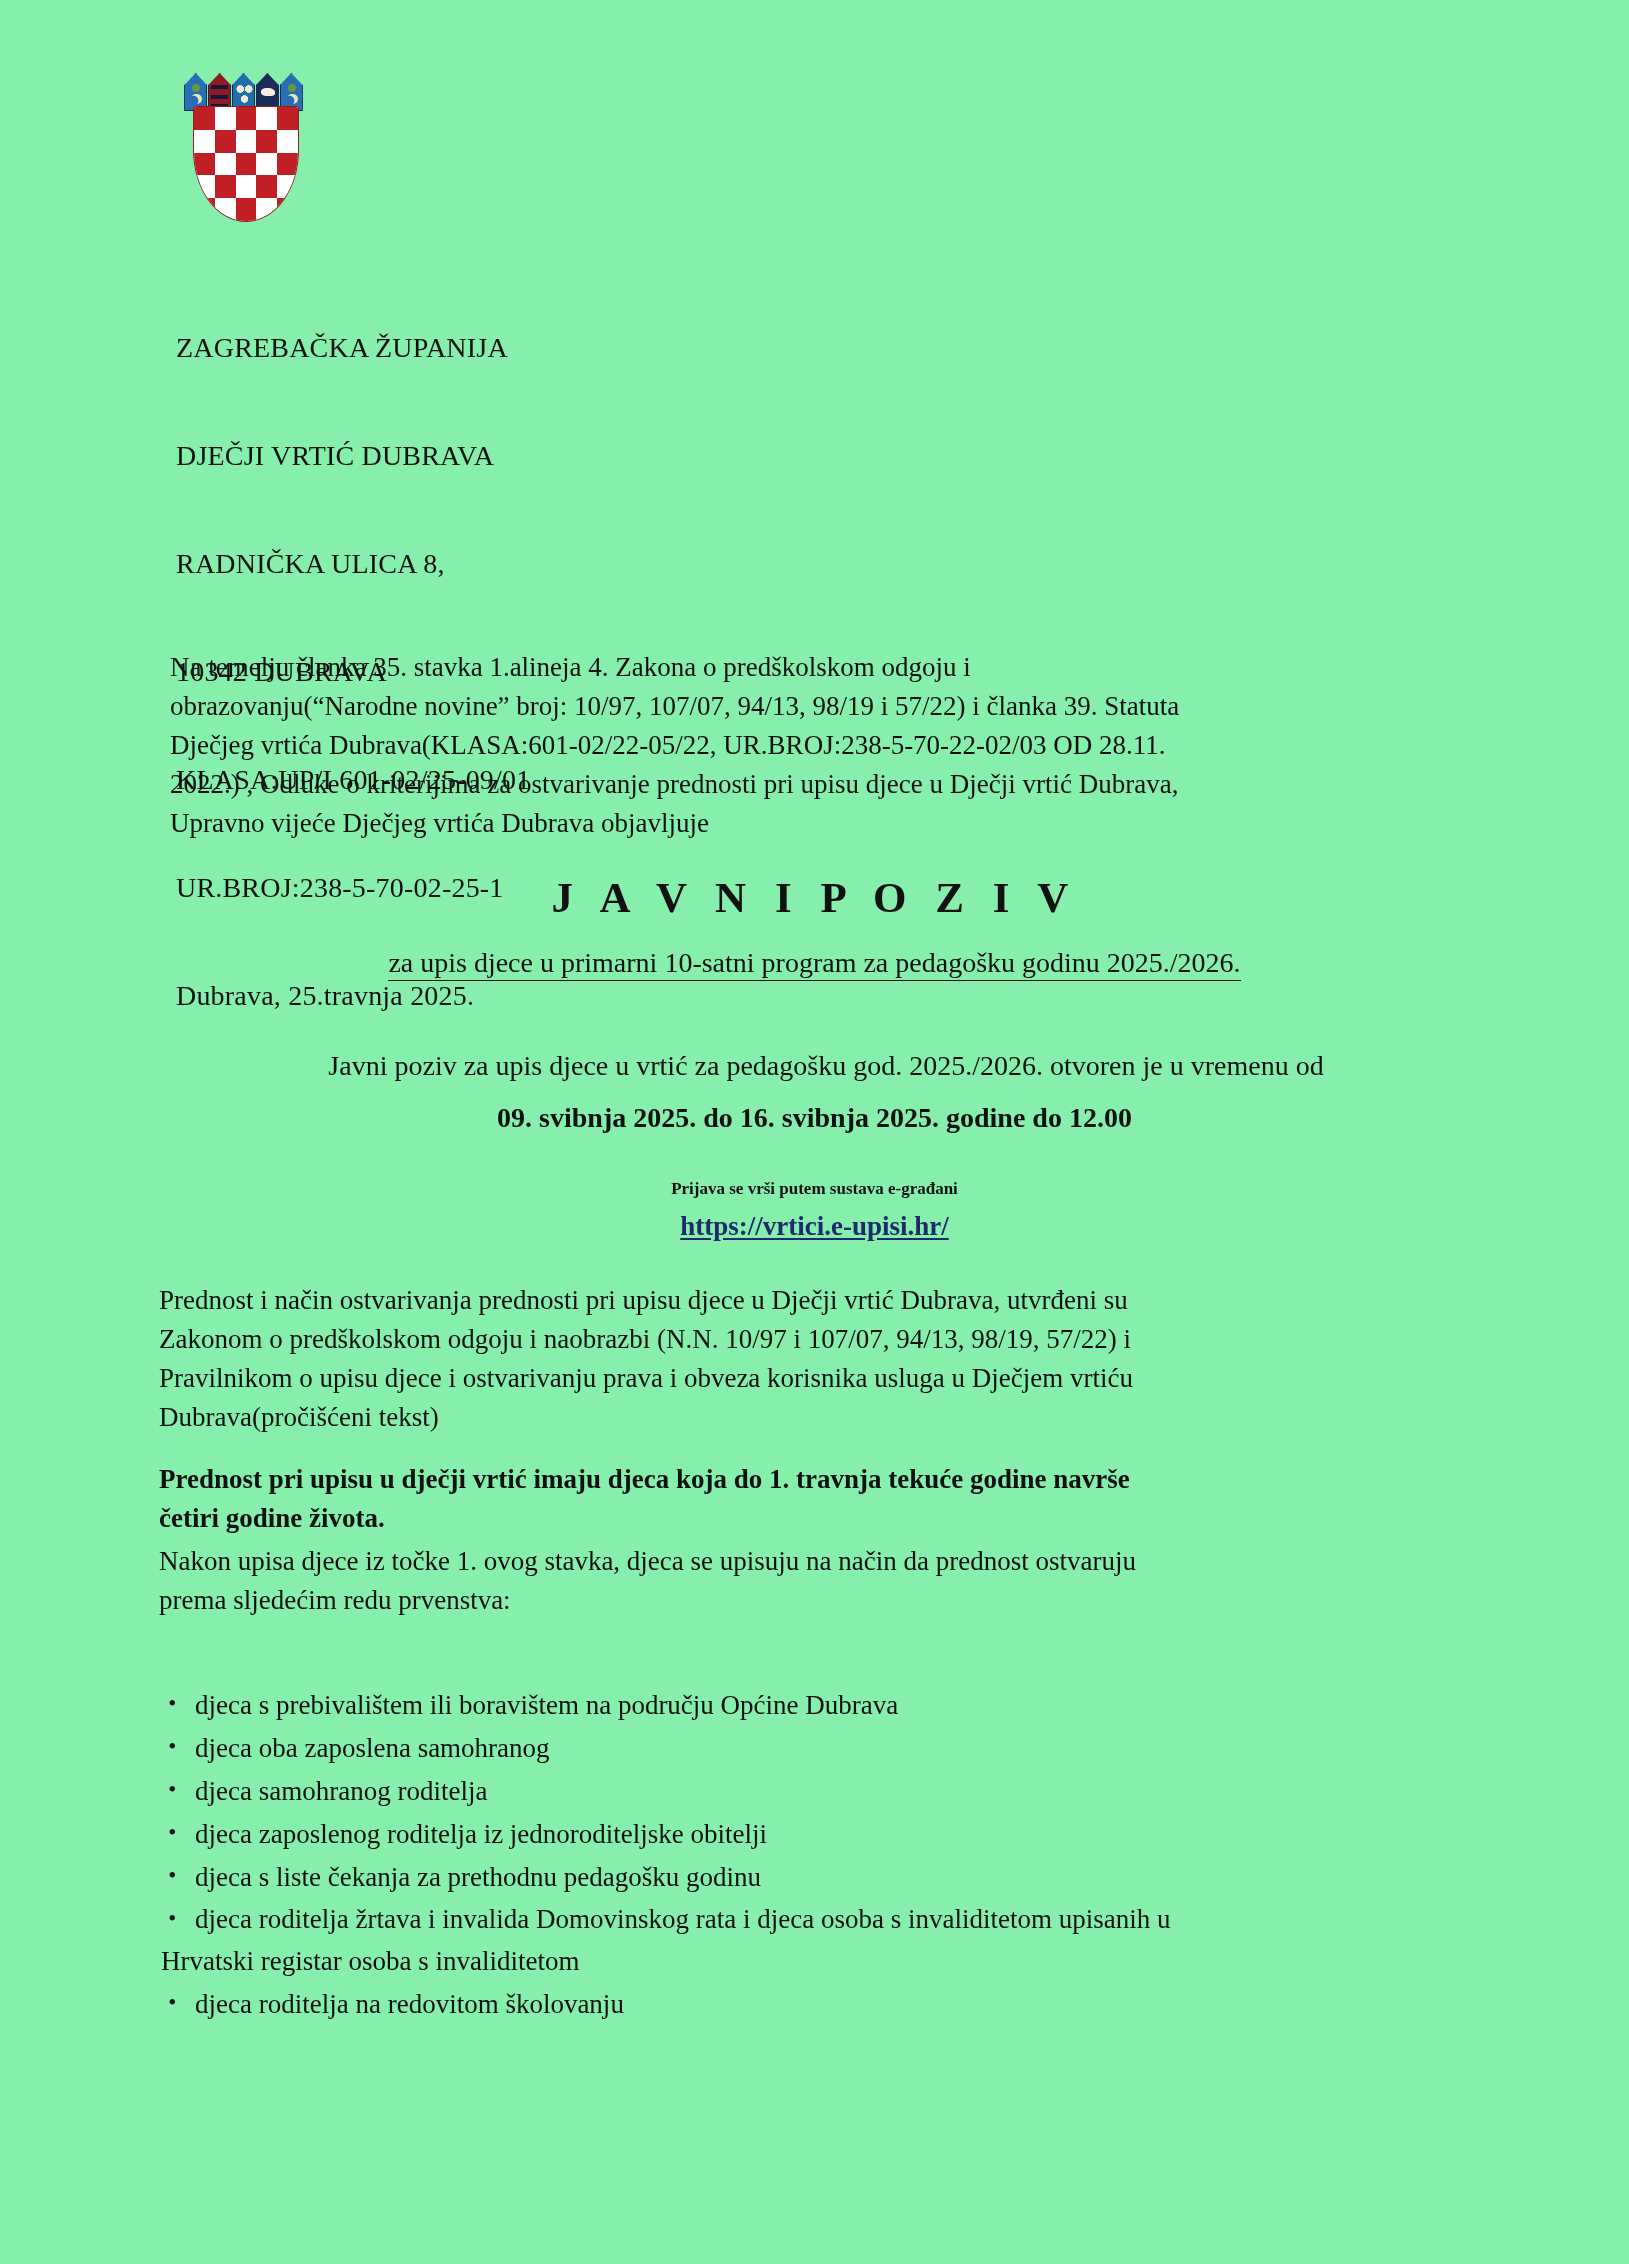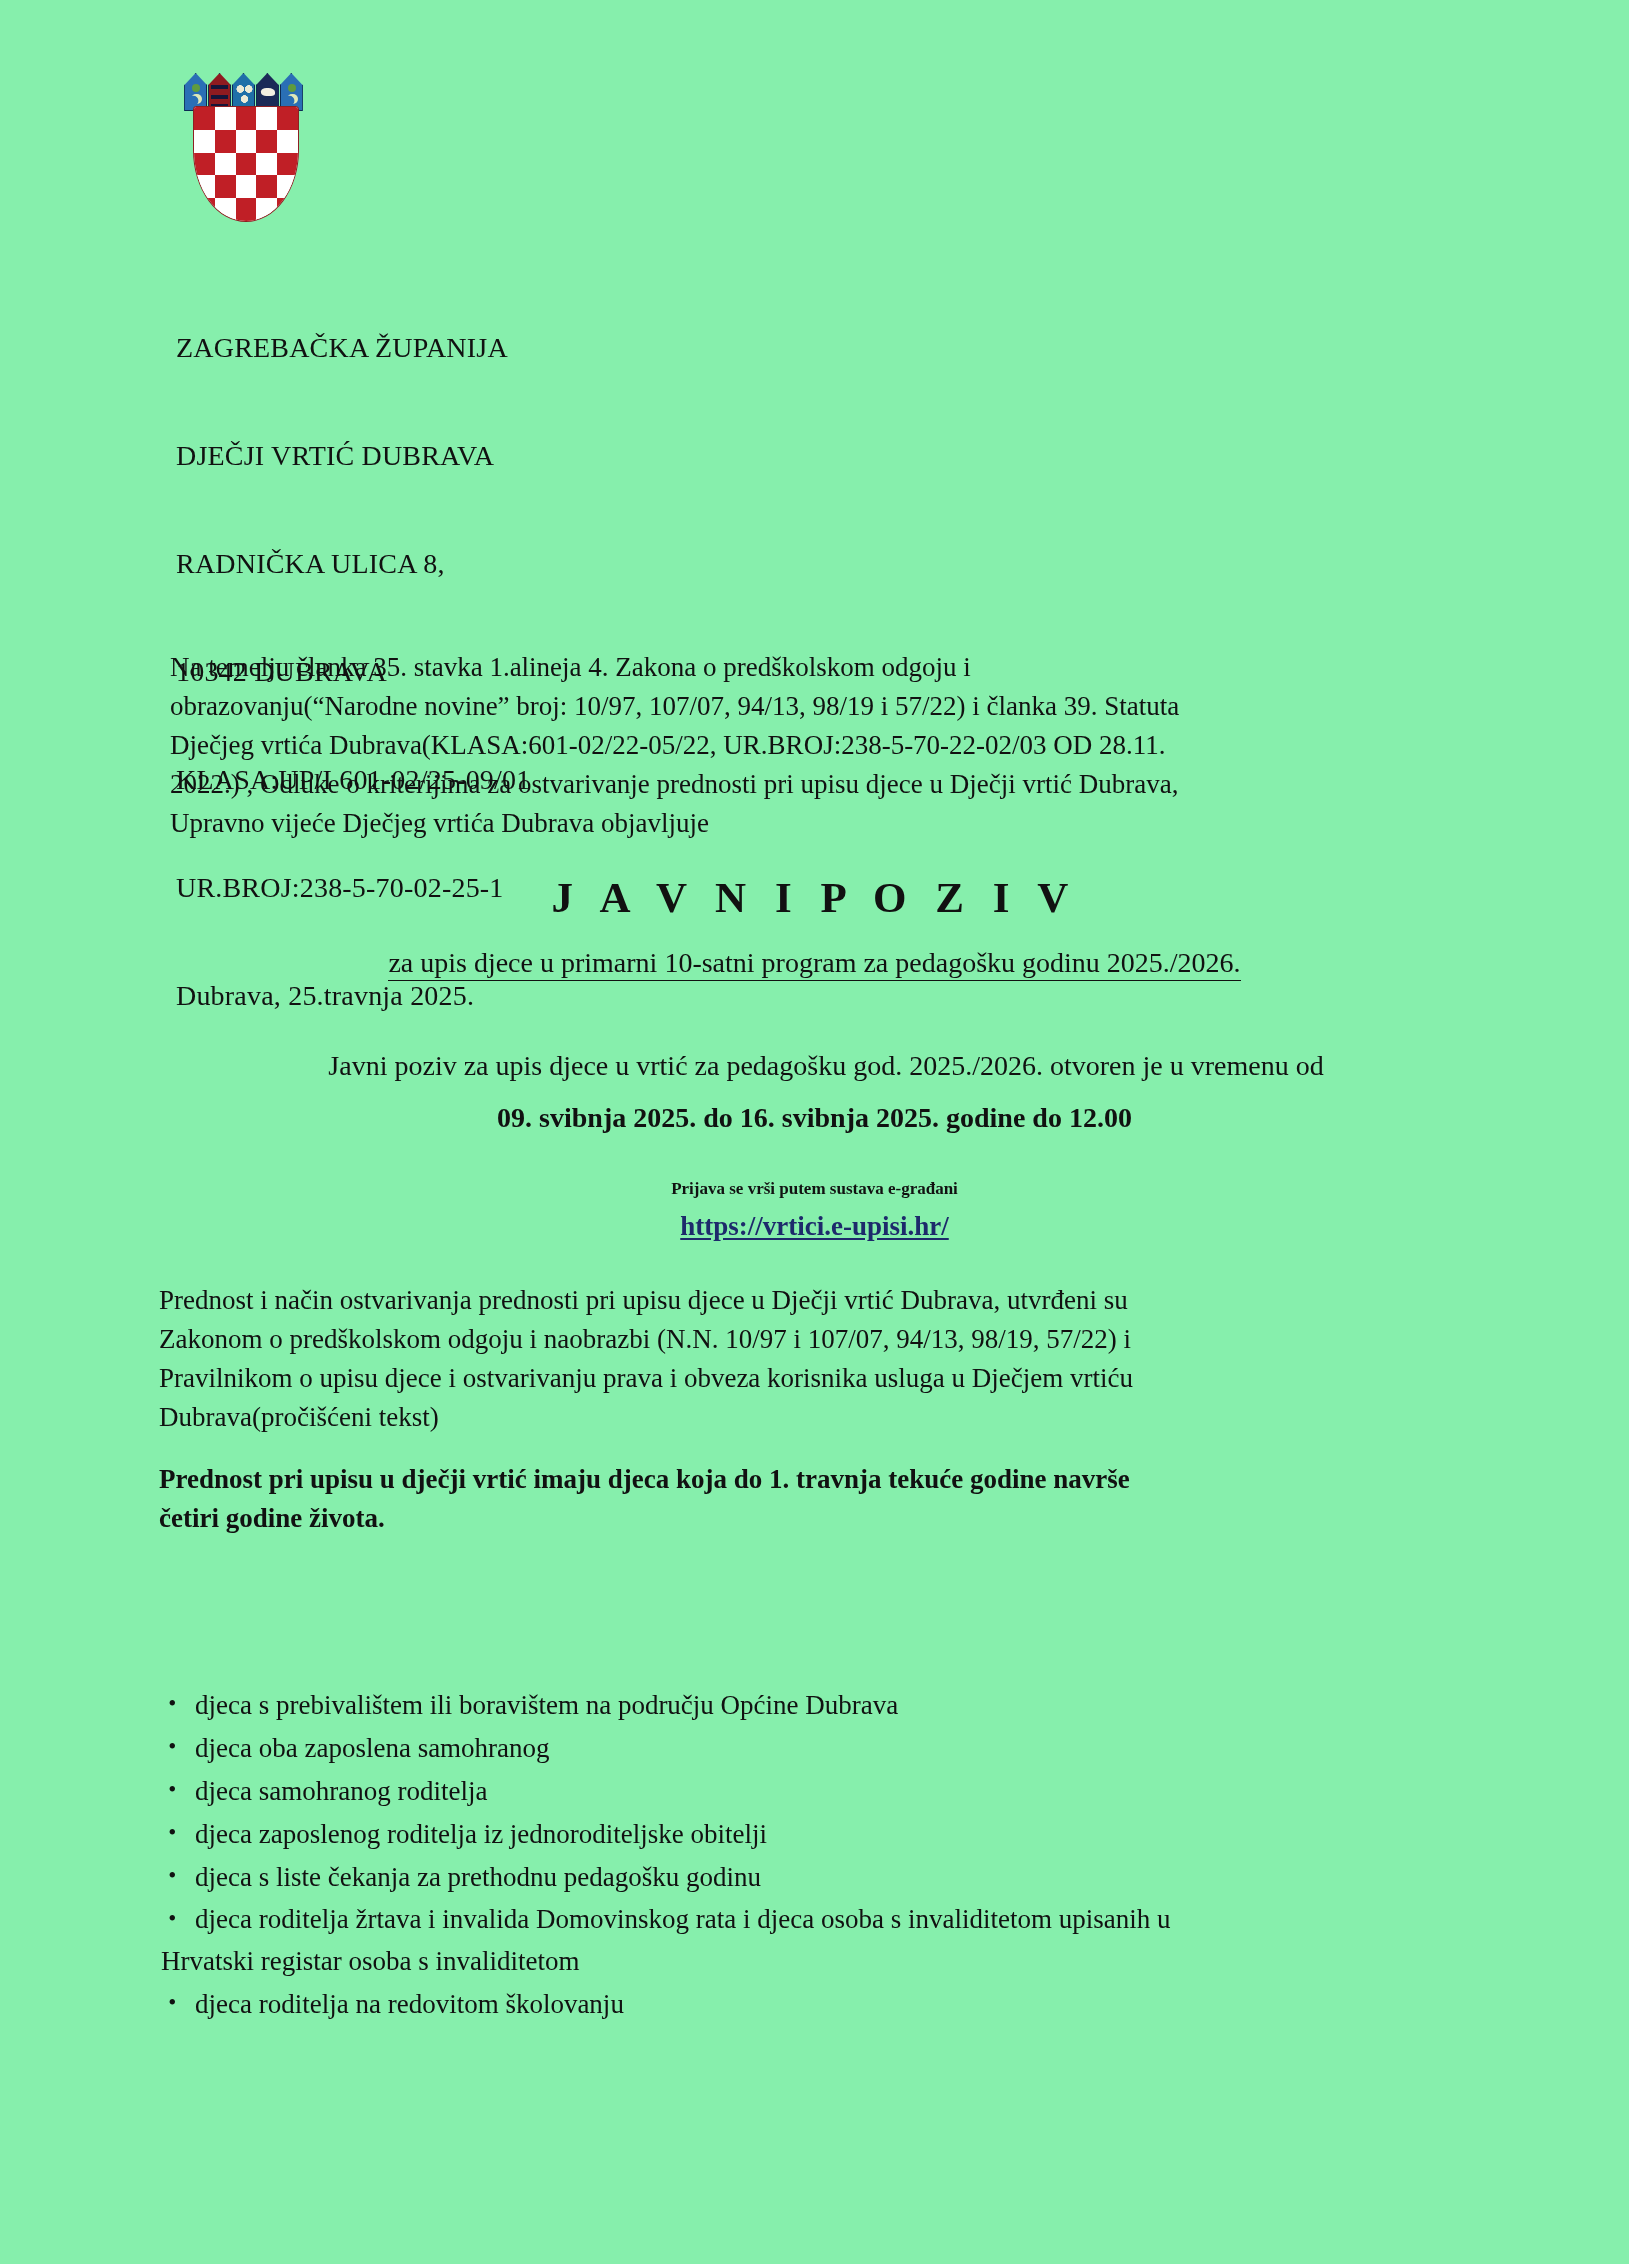--- a/index.html
+++ b/index.html
@@ -344,20 +344,24 @@
     <span class="ln">Zakonom o predškolskom odgoju i naobrazbi (N.N. 10/97 i 107/07, 94/13, 98/19, 57/22) i</span>
     <span class="ln">Pravilnikom o upisu djece i ostvarivanju prava i obveza korisnika usluga u Dječjem vrtiću</span>
     <span class="ln">Dubrava(pročišćeni tekst)</span>
   </div>
 
   <div class="body-para" id="prednost-bold">
     <span class="ln">Prednost pri upisu u dječji vrtić imaju djeca koja do 1. travnja tekuće godine navrše</span>
     <span class="ln">četiri godine života.</span>
   </div>
 
+  <div class="body-para" id="nakon-para">
+    <span class="ln">Nakon upisa djece iz točke 1. ovog stavka, djeca se upisuju na način da prednost ostvaruju</span>
+    <span class="ln">prema sljedećim redu prvenstva:</span>
+  </div>
 
   <ul class="bullets">
     <li><span>djeca s prebivalištem ili boravištem na području Općine Dubrava</span></li>
     <li><span>djeca oba zaposlena samohranog</span></li>
     <li><span>djeca samohranog  roditelja</span></li>
     <li><span>djeca zaposlenog roditelja iz jednoroditeljske obitelji</span></li>
     <li><span>djeca s liste čekanja za prethodnu pedagošku godinu</span></li>
     <li>
       <span>djeca roditelja žrtava i invalida Domovinskog rata i djeca osoba s invaliditetom upisanih u</span>
       <span class="cont">Hrvatski registar osoba s invaliditetom</span>

